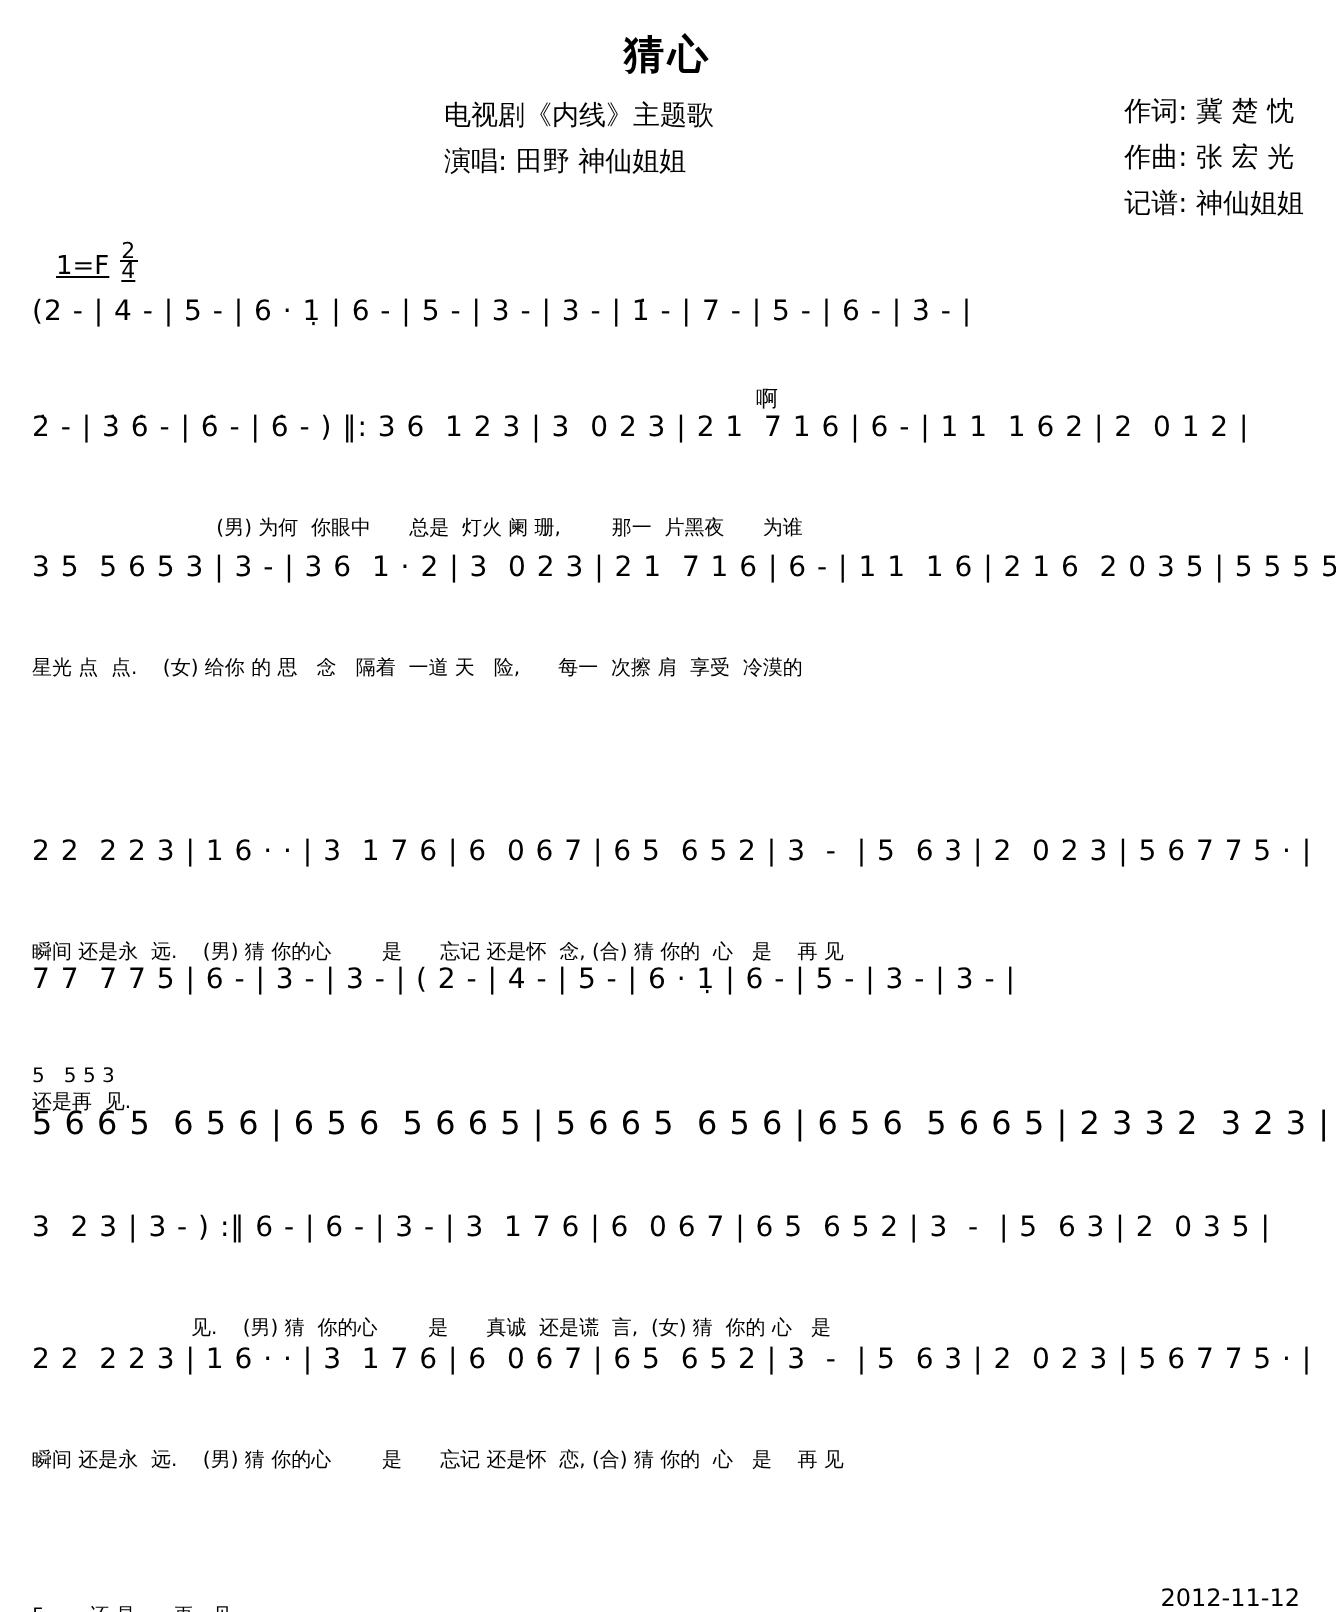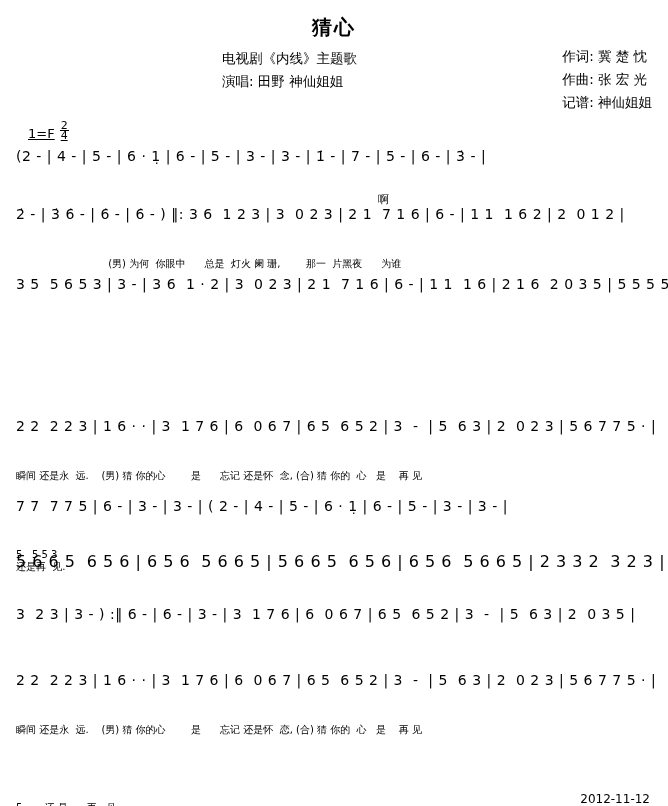--- a/index.html
+++ b/index.html
@@ -145,41 +145,43 @@
 
   <div class="anno" style="left:378px; top:178px;">啊</div>
 
   <div class="sys" style="top:192px;">
     <div class="notes">2̇ - | 3̇ 6̇ - | 6̇ - | 6̇ - ) ‖: 3 6  1 2 3 | 3  0 2 3 | 2 1  7 1 6 | 6 - | 1 1  1 6 2 | 2  0 1 2 |</div>
     <div class="lyrics">                             (男) 为何  你眼中      总是  灯火 阑 珊,        那一  片黑夜      为谁</div>
   </div>
 
   <div class="sys" style="top:262px;">
     <div class="notes">3 5  5 6 5 3 | 3 - | 3 6  1 · 2 | 3  0 2 3 | 2 1  7 1 6 | 6 - | 1 1  1 6 | 2 1 6  2 0 3 5 | 5 5 5 5 |</div>
+    <div class="lyrics">星光 点  点.    (女) 给你 的 思   念   隔着  一道 天   险,      每一  次擦 肩  享受  冷漠的</div>
   </div>
 
 
   <div class="sys" style="top:404px;">
     <div class="notes">2 2  2 2 3 | 1 6 · · | 3  1 7 6 | 6  0 6 7 | 6 5  6 5 2 | 3  -  | 5  6 3 | 2  0 2 3 | 5 6 7 7 5 · |</div>
     <div class="lyrics">瞬间 还是永  远.    (男) 猜 你的心        是      忘记 还是怀  念, (合) 猜 你的  心   是    再 见</div>
   </div>
 
-  <div class="sys" style="top:484px; height:54px;">
+  <div class="sys" style="top:468px; height:54px;">
     <div class="notes">7 7  7 7 5 | 6 - | 3 - | 3 - | ( 2 - | 4 - | 5 - | 6 · 1̣ | 6 - | 5 - | 3 - | 3 - |</div>
     <div class="lyrics">5   5 5 3
 还是再  见.</div>
   </div>
 
   <div class="sys" style="top:538px; height:40px;">
     <div class="notes small">5 6 6 5  6 5 6 | 6 5 6  5 6 6 5 | 5 6 6 5  6 5 6 | 6 5 6  5 6 6 5 | 2 3 3 2  3 2 3 | 3 2 3  2 3 ·</div>
     <div class="lyrics"></div>
   </div>
 
   <div class="sys" style="top:592px;">
     <div class="notes">3  2 3 | 3 - ) :‖ 6 - | 6 - | 3 - | 3  1 7 6 | 6  0 6 7 | 6 5  6 5 2 | 3  -  | 5  6 3 | 2  0 3 5 |</div>
+    <div class="lyrics">                         见.    (男) 猜  你的心        是      真诚  还是谎  言,  (女) 猜  你的 心   是</div>
   </div>
 
   <div class="sys" style="top:658px;">
     <div class="notes">2 2  2 2 3 | 1 6 · · | 3  1 7 6 | 6  0 6 7 | 6 5  6 5 2 | 3  -  | 5  6 3 | 2  0 2 3 | 5 6 7 7 5 · |</div>
     <div class="lyrics">瞬间 还是永  远.    (男) 猜 你的心        是      忘记 还是怀  恋, (合) 猜 你的  心   是    再 见</div>
   </div>
 
   <div class="sys" style="top:736px;">
     <div class="lyrics">5       还 是      再   见.</div>
   </div>

